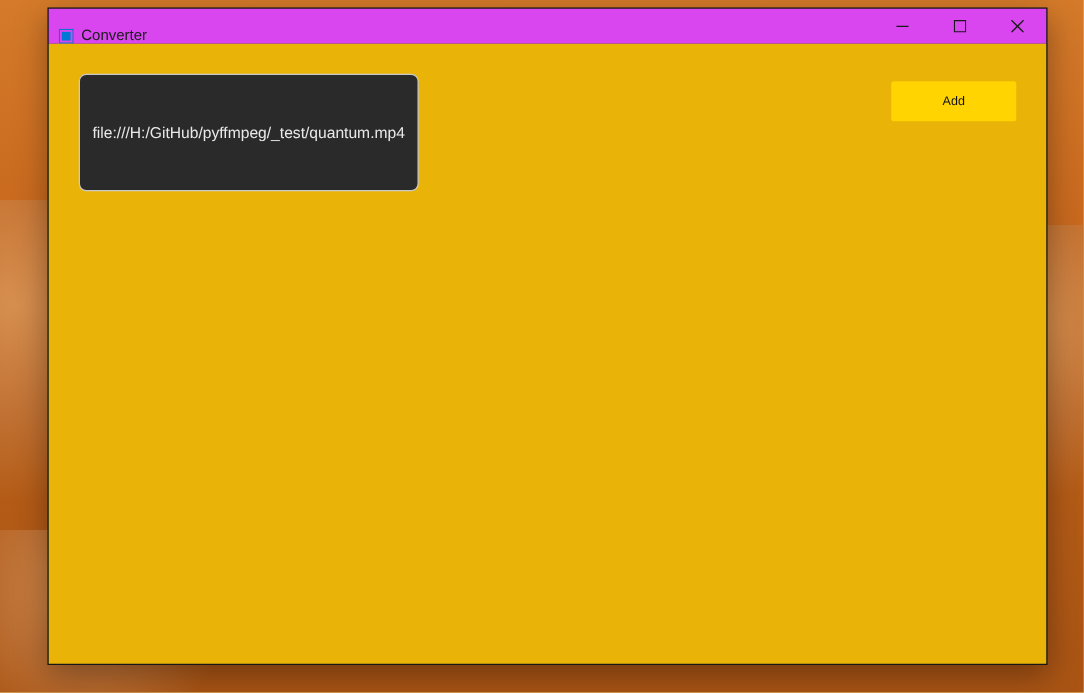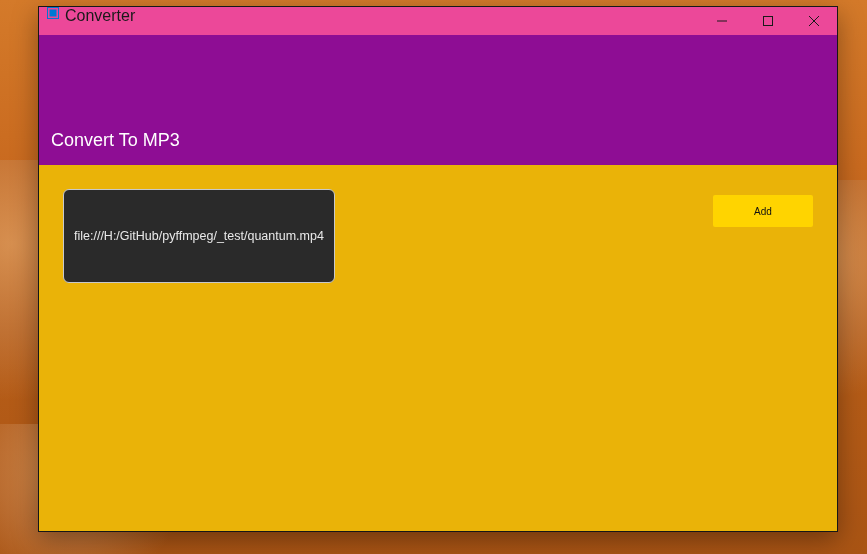--- a/index.html
+++ b/index.html
@@ -19,24 +19,24 @@
     left: 38px; top: 6px;
     width: 800px; height: 526px;
     background: #1f1f1f;
     box-shadow: 0 8px 24px rgba(0,0,0,.35);
     display: flex;
     flex-direction: column;
     border: 1px solid rgba(0,0,0,.25);
   }
   .titlebar {
     height: 28px;
-    background: #ec4899;
+    background: #d946ef;
     display: flex;
-    align-items: flex-start;
-    font-size: 16px;
+    align-items: flex-end;
+    font-size: 12px;
     color: #1a1a1a;
     user-select: none;
   }
   .titlebar .icon {
     width: 12px; height: 12px;
     margin: 0 6px 0 8px;
     display: inline-flex; align-items: center; justify-content: center;
   }
   .titlebar .title { flex: 0 0 auto; }
   .titlebar .spacer { flex: 1 1 auto; }
@@ -127,23 +127,20 @@
         </svg>
     </div>
     <div class="winbtn close">
       <svg width="10" height="10" viewBox="0 0 10 10">
           <line x1="0" y1="0" x2="10" y2="10" stroke="currentColor" stroke-width="1"></line>
           <line x1="10" y1="0" x2="0" y2="10" stroke="currentColor" stroke-width="1"></line>
         </svg>
     </div>
   </div>
 
-  <div class="header">
-    <h1>Convert To MP3</h1>
-  </div>
 
   <div class="body">
     <div class="file-card">
       <span class="file-path">file:///H:/GitHub/pyffmpeg/_test/quantum.mp4</span>
     </div>
     <div class="grow"></div>
     <div class="footer">
       <button class="add-btn">Add</button>
     </div>
   </div>

